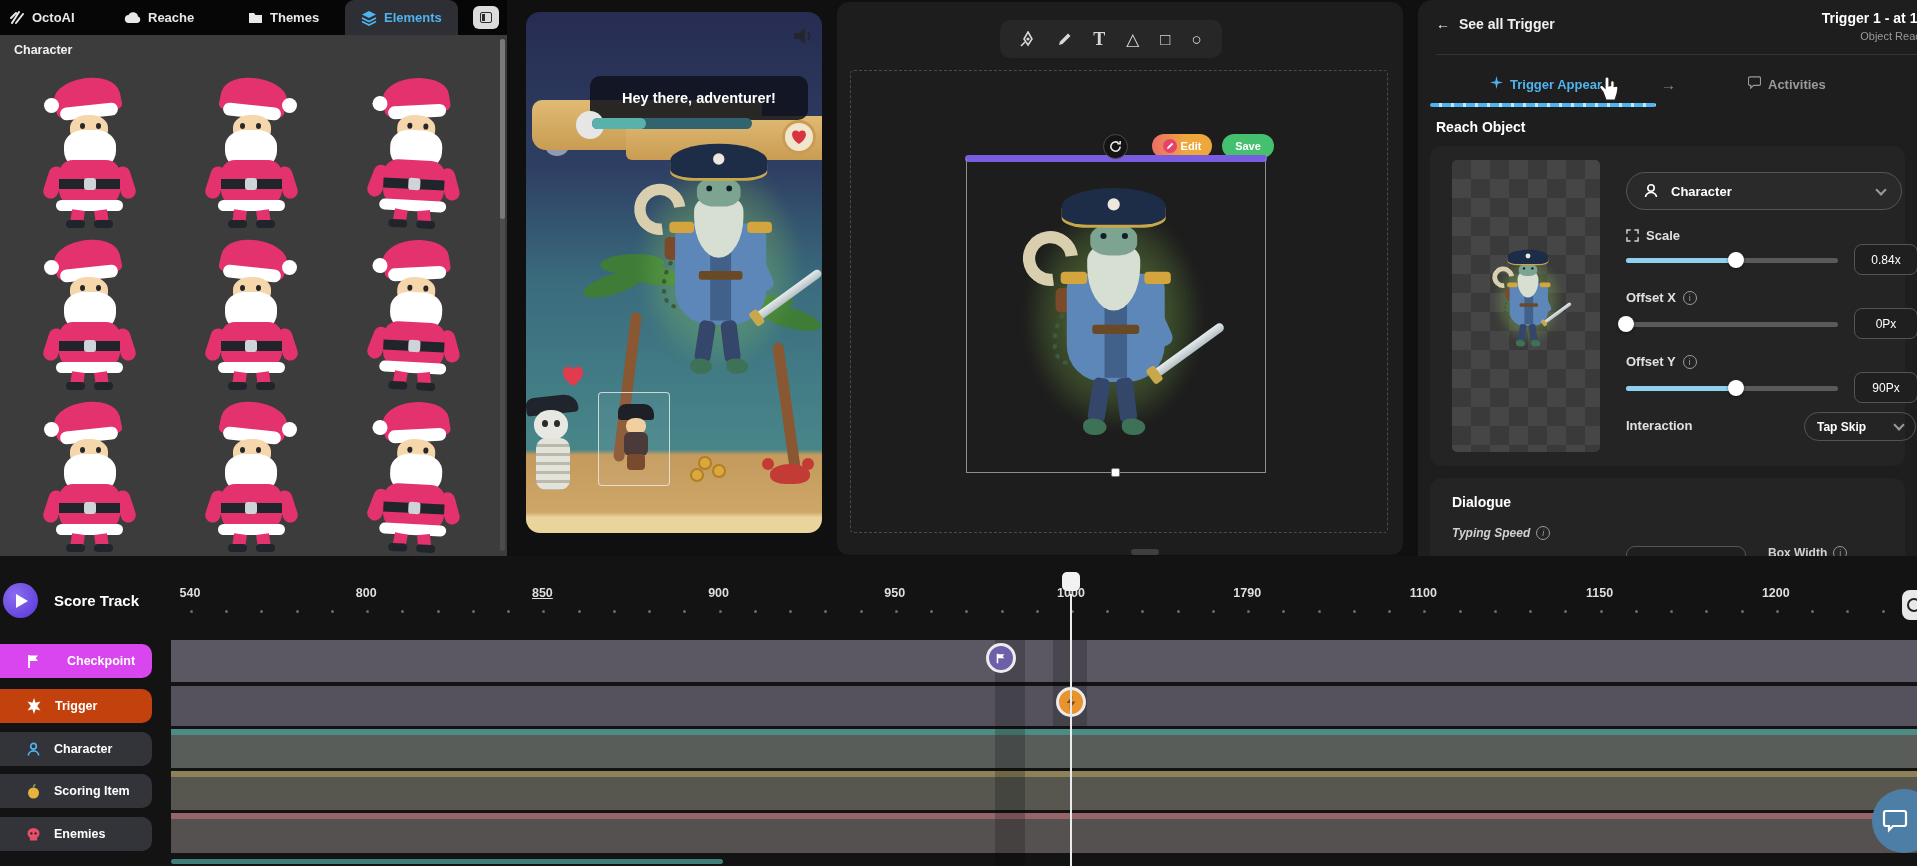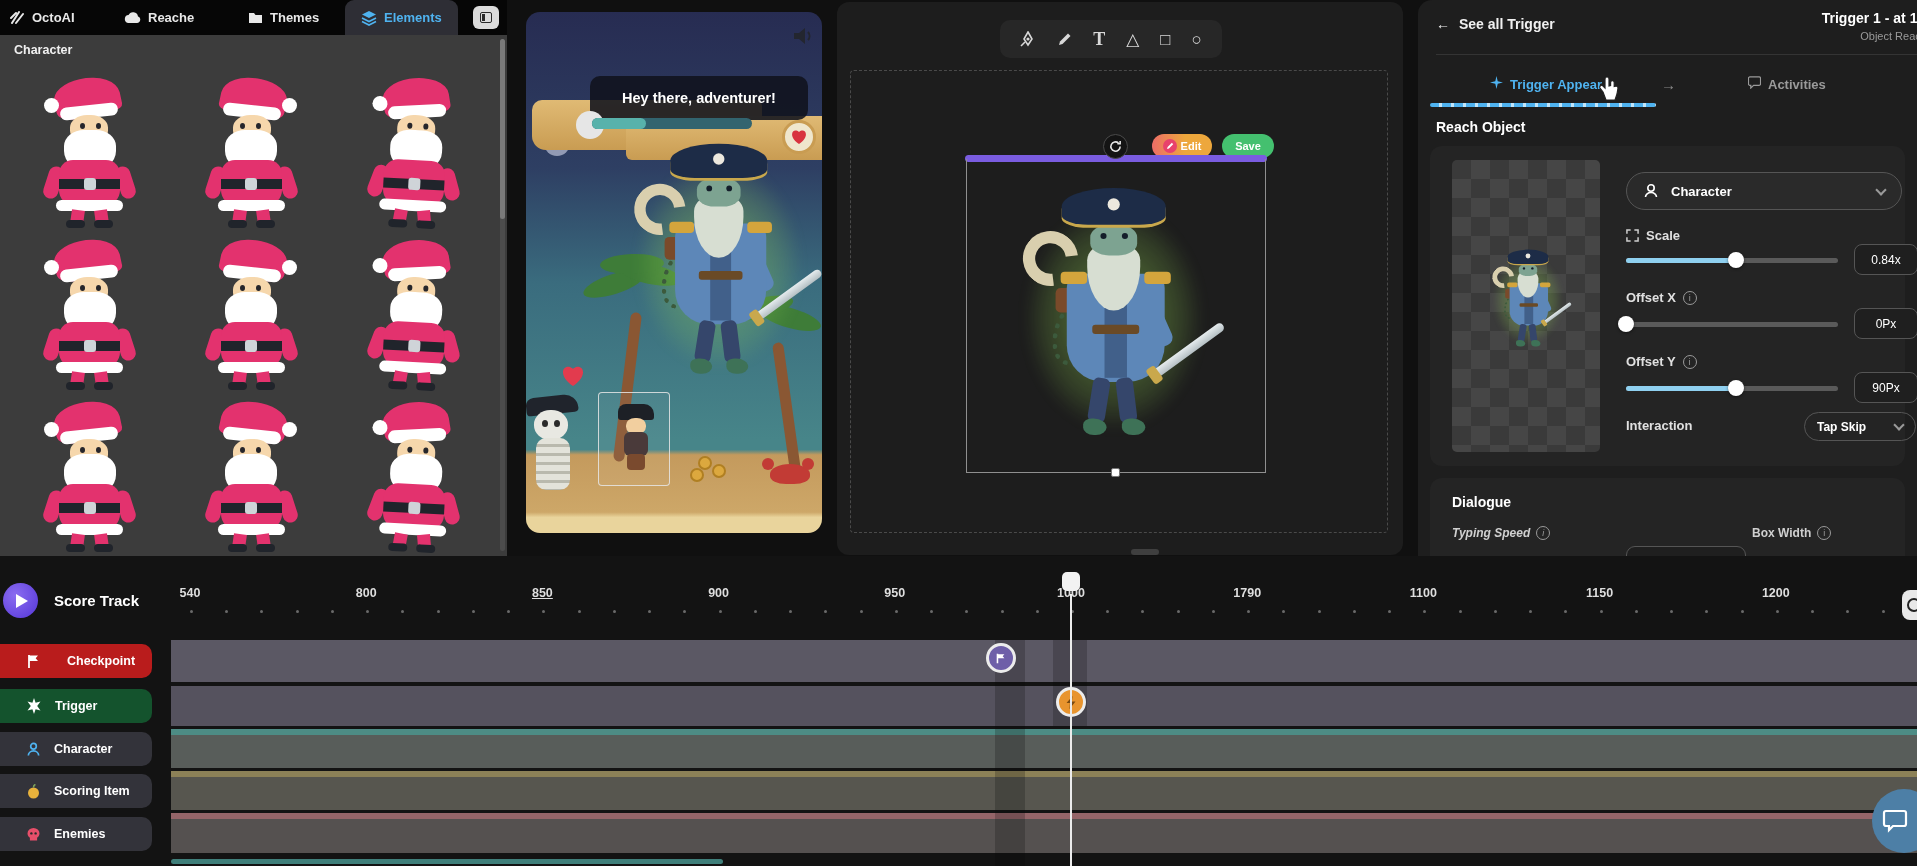--- a/index.html
+++ b/index.html
@@ -716,21 +716,21 @@
         <span class="chev"></span>
       </div>
     </div>
 
     <div class="card dlg">
       <div class="dlg-title">Dialogue</div>
       <div class="dlg-label" style="left:22px;font-style:italic;">
         <span>Typing Speed</span>
         <span class="info-i">i</span>
       </div>
-      <div class="dlg-label" style="left:322px;">
+      <div class="dlg-label" style="left:338px;margin-top:20px;">
         <span>Box Width</span>
         <span class="info-i">i</span>
       </div>
       <div class="dlg-input"></div>
     </div>
   </div>
 
   <div class="timeline">
     <div class="play-btn">
         <div class="play-tri"></div>
@@ -809,28 +809,28 @@
           <div class="lane-accent" style="background: rgb(140, 129, 87);"></div>
         </div>
         <div class="lane" style="top: 257px; height: 40px; background: rgb(85, 81, 80);">
           <div class="lane-accent" style="background: rgb(149, 101, 105);"></div>
         </div>
       </div>
 
     <div class="band" style="left:995px; top:84px; width:30px; height:226px;"></div>
     <div class="band" style="left:1053px; top:84px; width:34px; height:86px;"></div>
 
-    <div class="row-pill" style="top: 88px; background: #b91c1c; gap: 26px;">
+    <div class="row-pill" style="top: 88px; background: #d946ef; gap: 26px;">
       <svg width="15" height="15" viewBox="0 0 15 15">
           <path d="M3 14 V1" stroke="#fff" stroke-width="1.8"></path>
           <path d="M3 1.5 h9 l-2.3 2.8 2.3 2.8 h-9" fill="#fff"></path>
         </svg>
       <span>Checkpoint</span>
     </div>
-    <div class="row-pill" style="top: 133px; background: #14532d;">
+    <div class="row-pill" style="top: 133px; background: #c2410c;">
       <svg width="16" height="16" viewBox="0 0 16 16">
           <path d="M8 0 L9.6 4.8 14.5 3.5 11.2 8 14.5 12.5 9.6 11.2 8 16 6.4 11.2 1.5 12.5 4.8 8 1.5 3.5 6.4 4.8 Z" fill="#fff"></path>
         </svg>
       <span>Trigger</span>
     </div>
     <div class="row-pill" style="top: 176px; background: rgb(51, 51, 58);">
       <svg width="15" height="15" viewBox="0 0 16 16">
           <circle cx="8" cy="4.5" r="3" fill="none" stroke="#4fb3f0" stroke-width="1.8"></circle>
           <path d="M2.5 14.5 a5.5 5 0 0 1 11 0" fill="none" stroke="#4fb3f0" stroke-width="1.8"></path>
         </svg>

